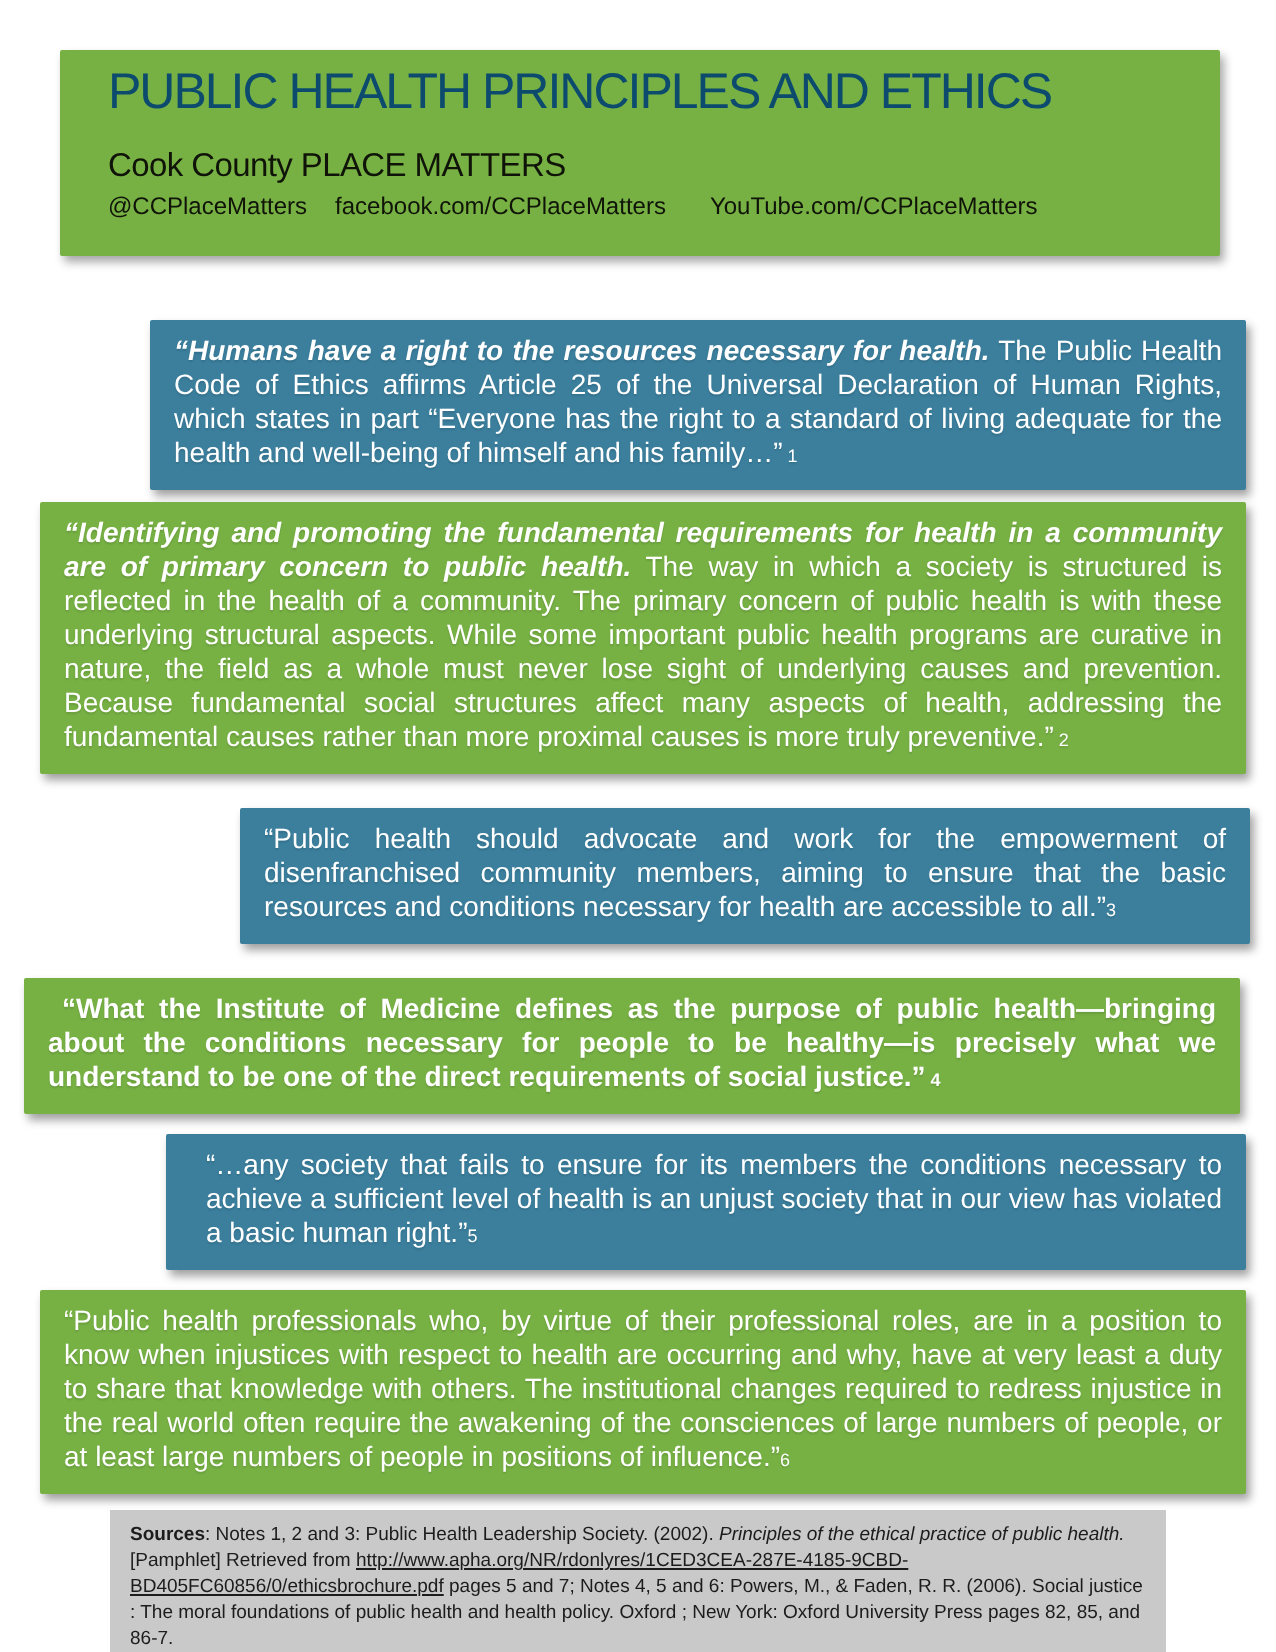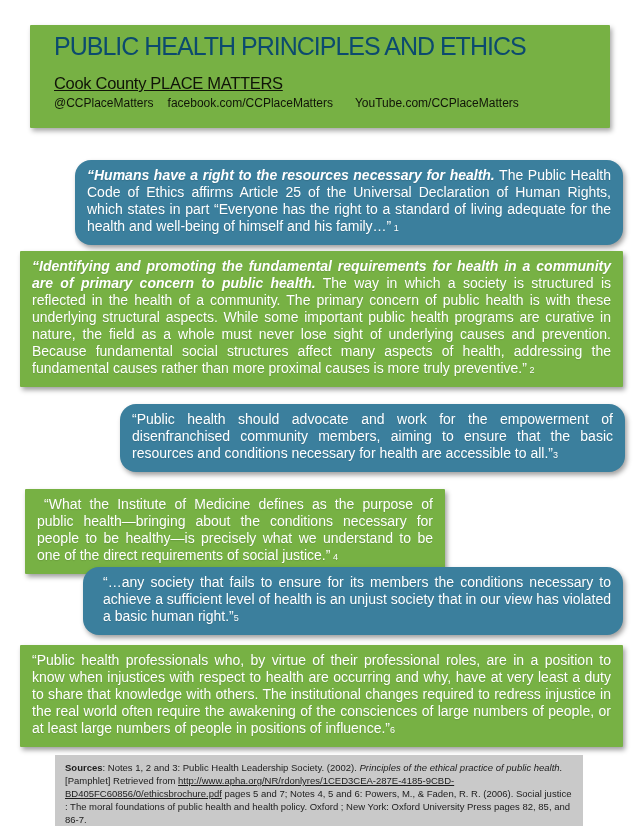--- a/index.html
+++ b/index.html
@@ -18,34 +18,34 @@
     position:absolute; left:30px; top:25px; width:580px; height:103px;
     background:var(--green,#77b144); color:var(--ink,#101408);
     padding:7px 24px 8px 24px;
     box-shadow:2px 3px 5px rgba(0,0,0,0.35);
     border-radius:1px;
   }
   .title{
     font-size:25px; font-weight:400; letter-spacing:-1px; white-space:nowrap;
     color:#0c4a6e;
   }
-  .org{ margin-top:13px; font-size:16.5px; letter-spacing:-0.3px;text-decoration:underline; }
+  .org{ margin-top:13px; font-size:16.5px; letter-spacing:-0.3px; }
   .social{ margin-top:3px; font-size:12px; }
   .social .gap1{ margin-right:14px; }
   .social .gap2{ margin-right:22px; }
   .link{ cursor:pointer; color:inherit; }
   .email-line{ margin-top:2px; font-size:12px; }
   
   .quote{
     position:absolute; color:var(--light,#fff);
     padding:7px 12px 8px 12px;
     box-shadow:2px 3px 5px rgba(0,0,0,0.38);
     border-radius:1px;
   }
-  .quote.blue{ background:var(--blue,#3b7f9d);border-radius:16px; }
+  .quote.blue{ background:var(--blue,#3b7f9d); }
   .quote.green{ background:var(--green,#77b144); }
   .qtext{
     font-size:14px; line-height:17px; text-align:justify;
     text-shadow:0 1px 1px rgba(0,0,0,0.12);
   }
   .lead{ font-weight:700; font-style:italic; }
   .note{ font-size:9px; }
   
   .sources-box{
     position:absolute; left:55px; top:755px; width:528px;
@@ -73,21 +73,21 @@
   </section>
 
   <section class="quote green" style="left:20px; top:251px; width:603px;">
     <p class="qtext"><span class="lead">“Identifying and promoting the fundamental requirements for health in a community are of primary concern to public health.</span><span> The way in which a society is structured is reflected in the health of a community. The primary concern of public health is with these underlying structural aspects. While some important public health programs are curative in nature, the field as a whole must never lose sight of underlying causes and prevention. Because fundamental social structures affect many aspects of health, addressing the fundamental causes rather than more proximal causes is more truly preventive.”</span><span class="note"> 2</span></p>
   </section>
 
   <section class="quote blue" style="left:120px; top:404px; width:505px;">
     <p class="qtext"><span>“Public health should advocate and work for the empowerment of disenfranchised community members, aiming to ensure that the basic resources and conditions necessary for health are accessible to all.”</span><span class="note">3</span></p>
   </section>
 
-  <section class="quote green" style="left:25px; top:489px; width:420px;">
+  <section class="quote green" style="left:12px; top:489px; width:608px;font-weight:bold;">
     <p class="qtext" style="text-indent:7px;"><span>“What the Institute of Medicine defines as the purpose of public health—bringing about the conditions necessary for people to be healthy—is precisely what we understand to be one of the direct requirements of social justice.”</span><span class="note"> 4</span></p>
   </section>
 
   <section class="quote blue" style="left:83px; top:567px; width:540px;padding-left:20px;">
     <p class="qtext"><span>“…any society that fails to ensure for its members the conditions necessary to achieve a sufficient level of health is an unjust society that in our view has violated a basic human right.”</span><span class="note">5</span></p>
   </section>
 
   <section class="quote green" style="left:20px; top:645px; width:603px;">
     <p class="qtext"><span>“Public health professionals who, by virtue of their professional roles, are in a position to know when injustices with respect to health are occurring and why, have at very least a duty to share that knowledge with others. The institutional changes required to redress injustice in the real world often require the awakening of the consciences of large numbers of people, or at least large numbers of people in positions of influence.”</span><span class="note">6</span></p>
   </section>

